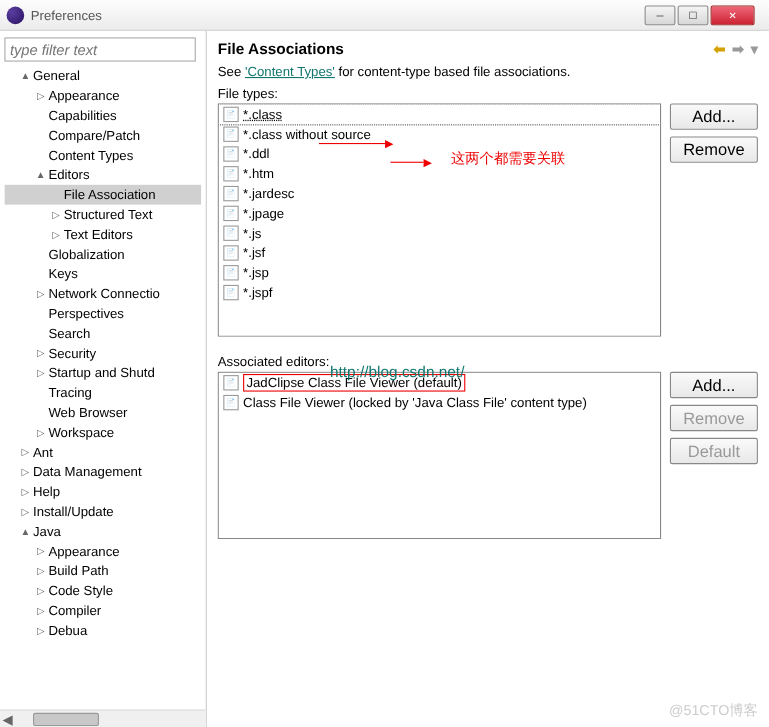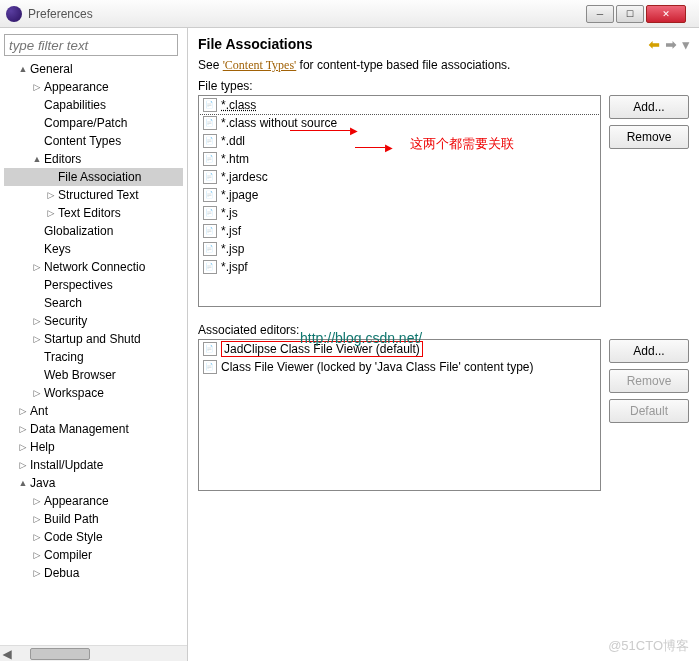--- a/index.html
+++ b/index.html
@@ -18,30 +18,30 @@
 .tree-item .tw { width: 10px; text-align: center; color: #666; font-size: 9px; margin-right: 2px; }
 .tree-item.sel { background: #d0d0d0; }
 .ind1 { padding-left: 14px; } .ind2 { padding-left: 28px; } .ind3 { padding-left: 42px; }
 .hscroll { position: absolute; bottom: 0; left: 0; right: 0; height: 16px; background: #f0f0f0; border-top: 1px solid #ddd; display: flex; align-items: center; }
 .hscroll .thumb { width: 60px; height: 12px; background: #c8c8c8; border: 1px solid #999; border-radius: 2px; margin-left: 16px; }
 .content { flex: 1; padding: 8px 10px; position: relative; }
 .ctitle { font-size: 14px; font-weight: bold; margin-bottom: 6px; display: flex; align-items: center; }
 .ctitle .navicons { margin-left: auto; display: flex; gap: 6px; }
 .navicons span { font-size: 13px; cursor: pointer; }
 .desc { margin-bottom: 6px; }
-.desc a { color: #a16207; text-decoration: underline; font-family: Liberation Serif, serif; }
+.desc a { color: #0f766e; text-decoration: underline; }
 .label { margin-bottom: 2px; }
 .filebox { display: flex; gap: 8px; margin-bottom: 16px; }
 .listwrap { border: 1px solid #888; flex: 1; position: relative; }
 .list { height: 210px; overflow-y: scroll; background: #fff; }
 .row { display: flex; align-items: center; height: 18px; padding: 0 4px; gap: 4px; }
 .row.sel { outline: 1px dotted #555; text-align: right; }
 .fileicon { width: 14px; height: 14px; border: 1px solid #999; background: #fff; position: relative; font-size: 7px; display: flex; align-items: center; justify-content: center; color: #06c; }
 .btncol { display: flex; flex-direction: column; gap: 6px; width: 80px; }
-.btn { height: 24px; border: 1px solid #888; background: linear-gradient(#fafafa,#e8e8e8); border-radius: 2px; font-size: 12px; }
+.btn { height: 24px; border: 1px solid #888; background: linear-gradient(#fafafa,#e8e8e8); border-radius: 2px; font-size: 15px; }
 .btn:disabled { color: #999; }
 .assocwrap .list { height: 150px; overflow: hidden; }
 .arrow { position: absolute; color: #e00; font-size: 14px; pointer-events: none; }
 .arrow.a1 { top: 121px; left: 290px; }
 .arrow.a1::before { content:""; display:inline-block; width:60px; border-top:1px solid #e00; vertical-align:middle; }
 .arrow.a1::after { content:"▶"; font-size:10px; }
 .arrow.a2 { top: 138px; left: 355px; }
 .arrow.a2::before { content:""; display:inline-block; width:30px; border-top:1px solid #e00; vertical-align:middle; }
 .arrow.a2::after { content:"▶"; font-size:10px; }
 .anno { position: absolute; top: 135px; left: 410px; color: #e00; font-size: 13px; }

